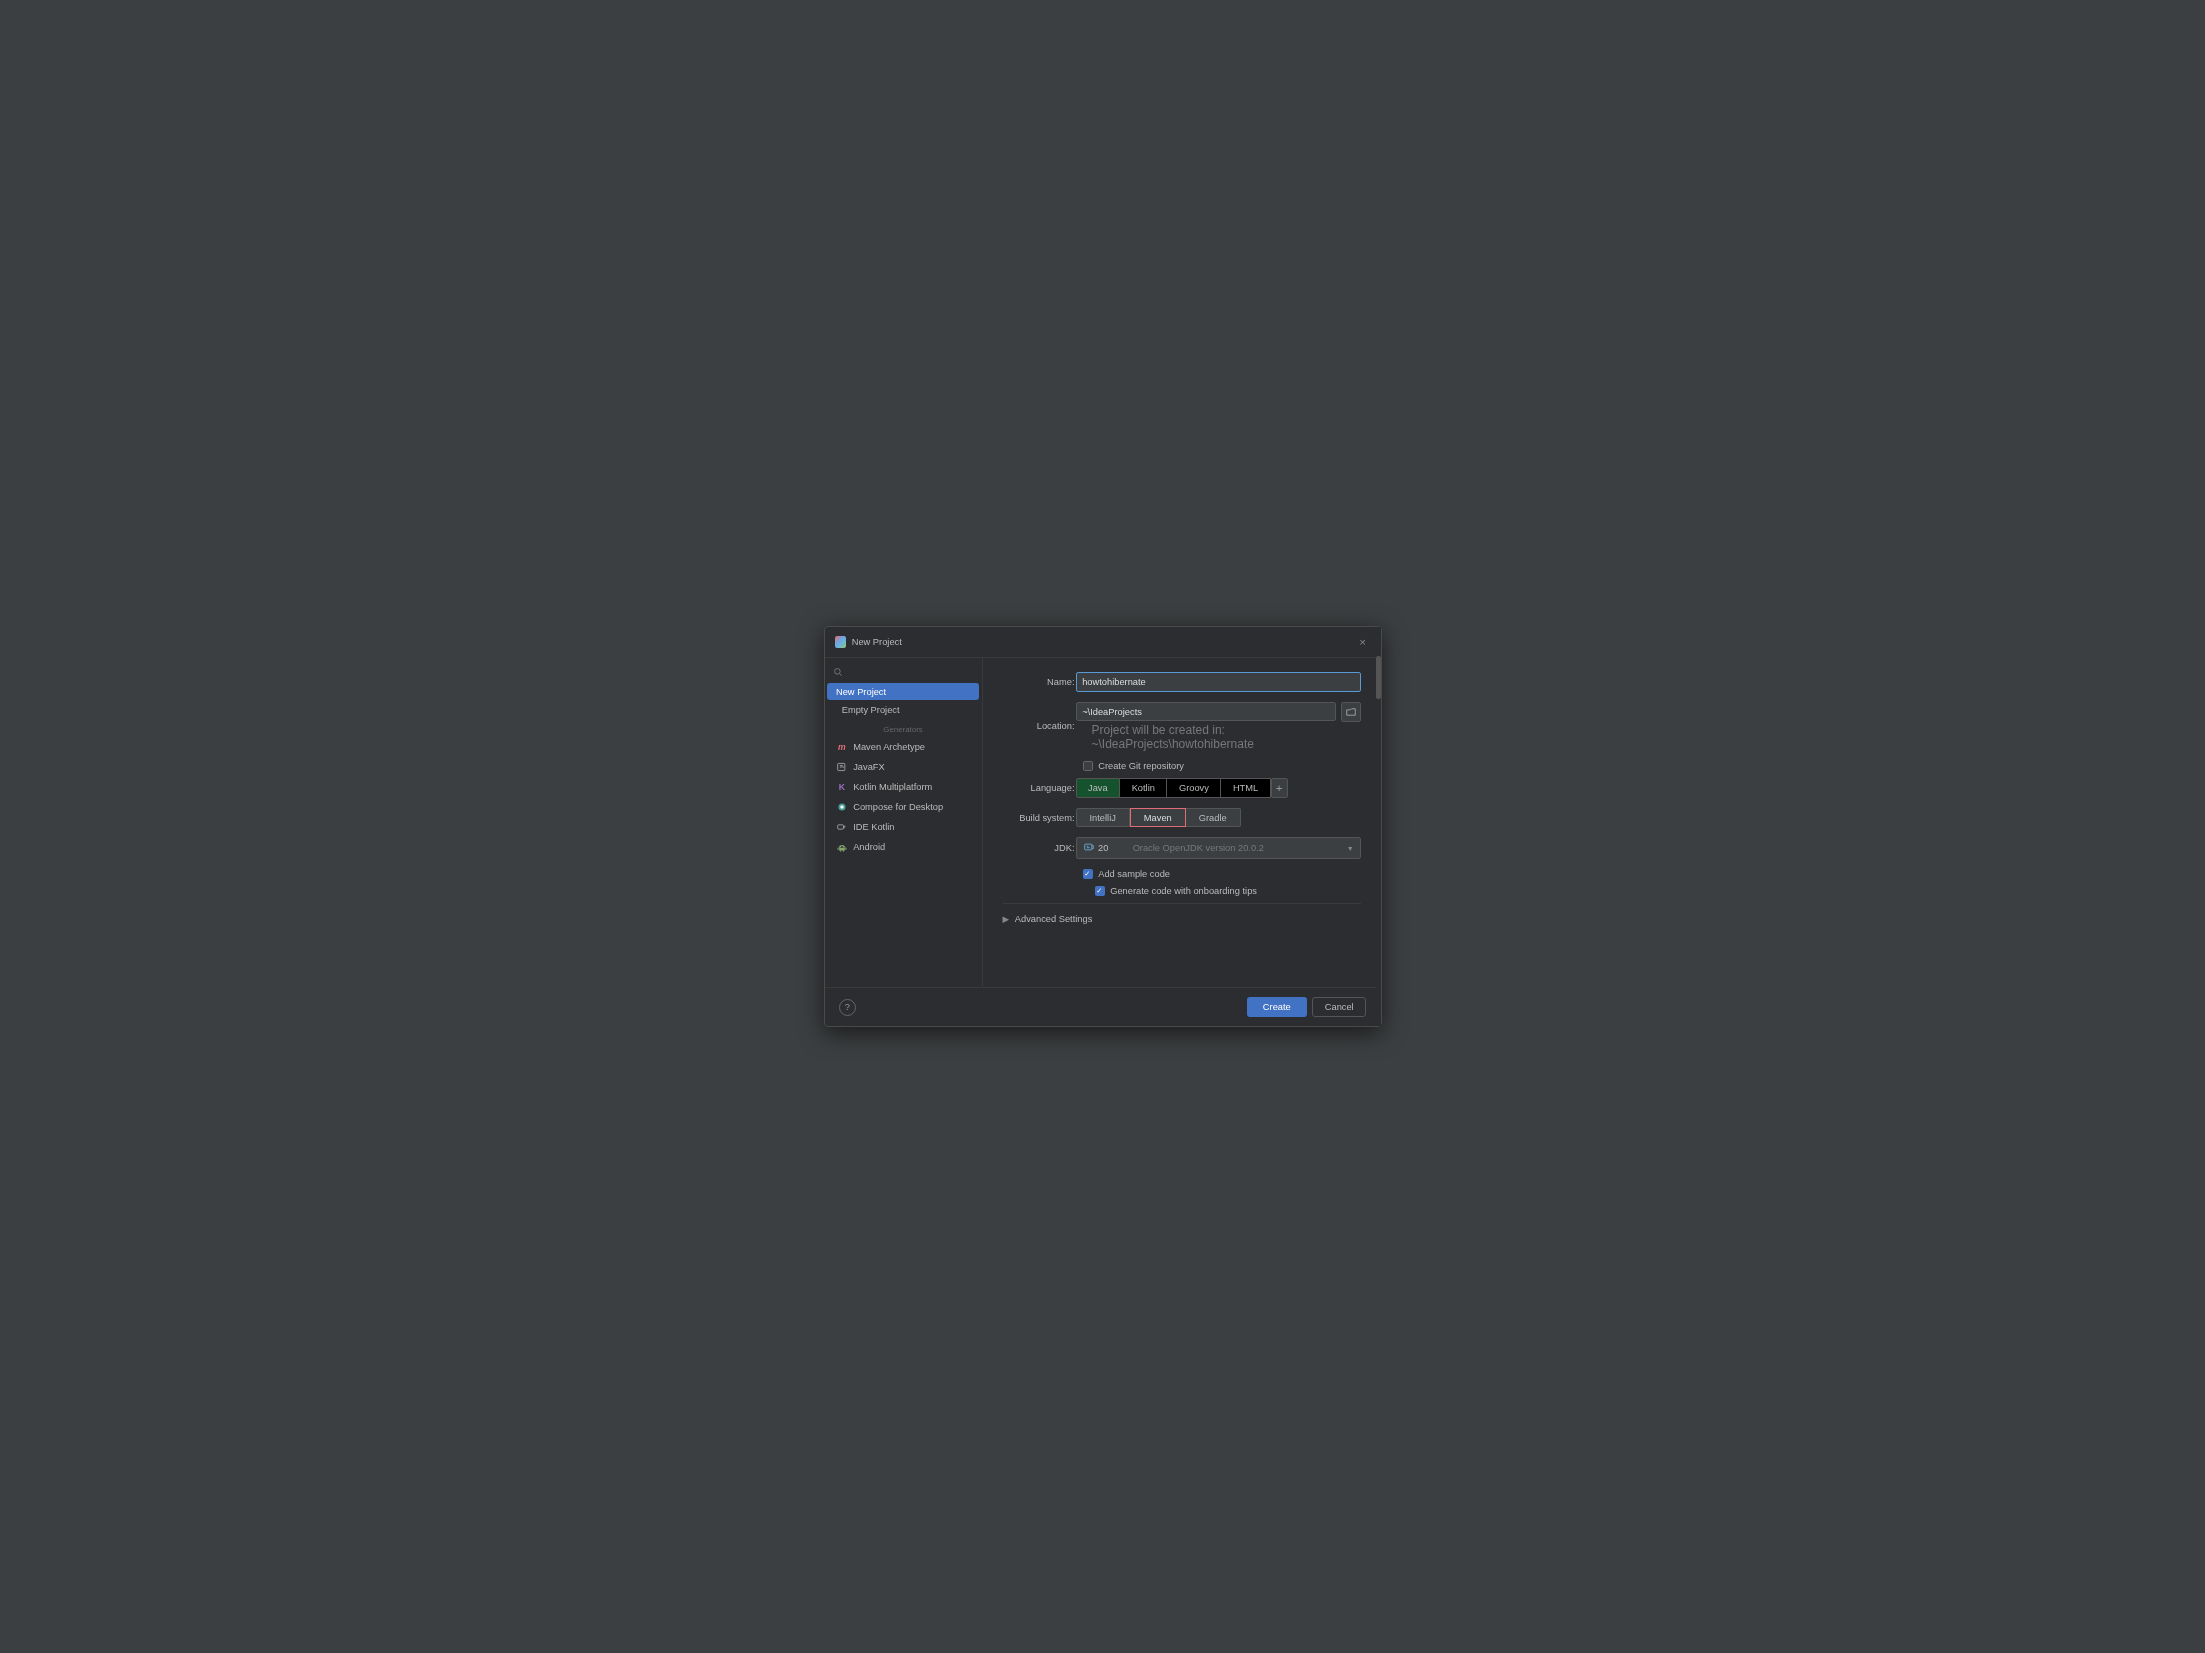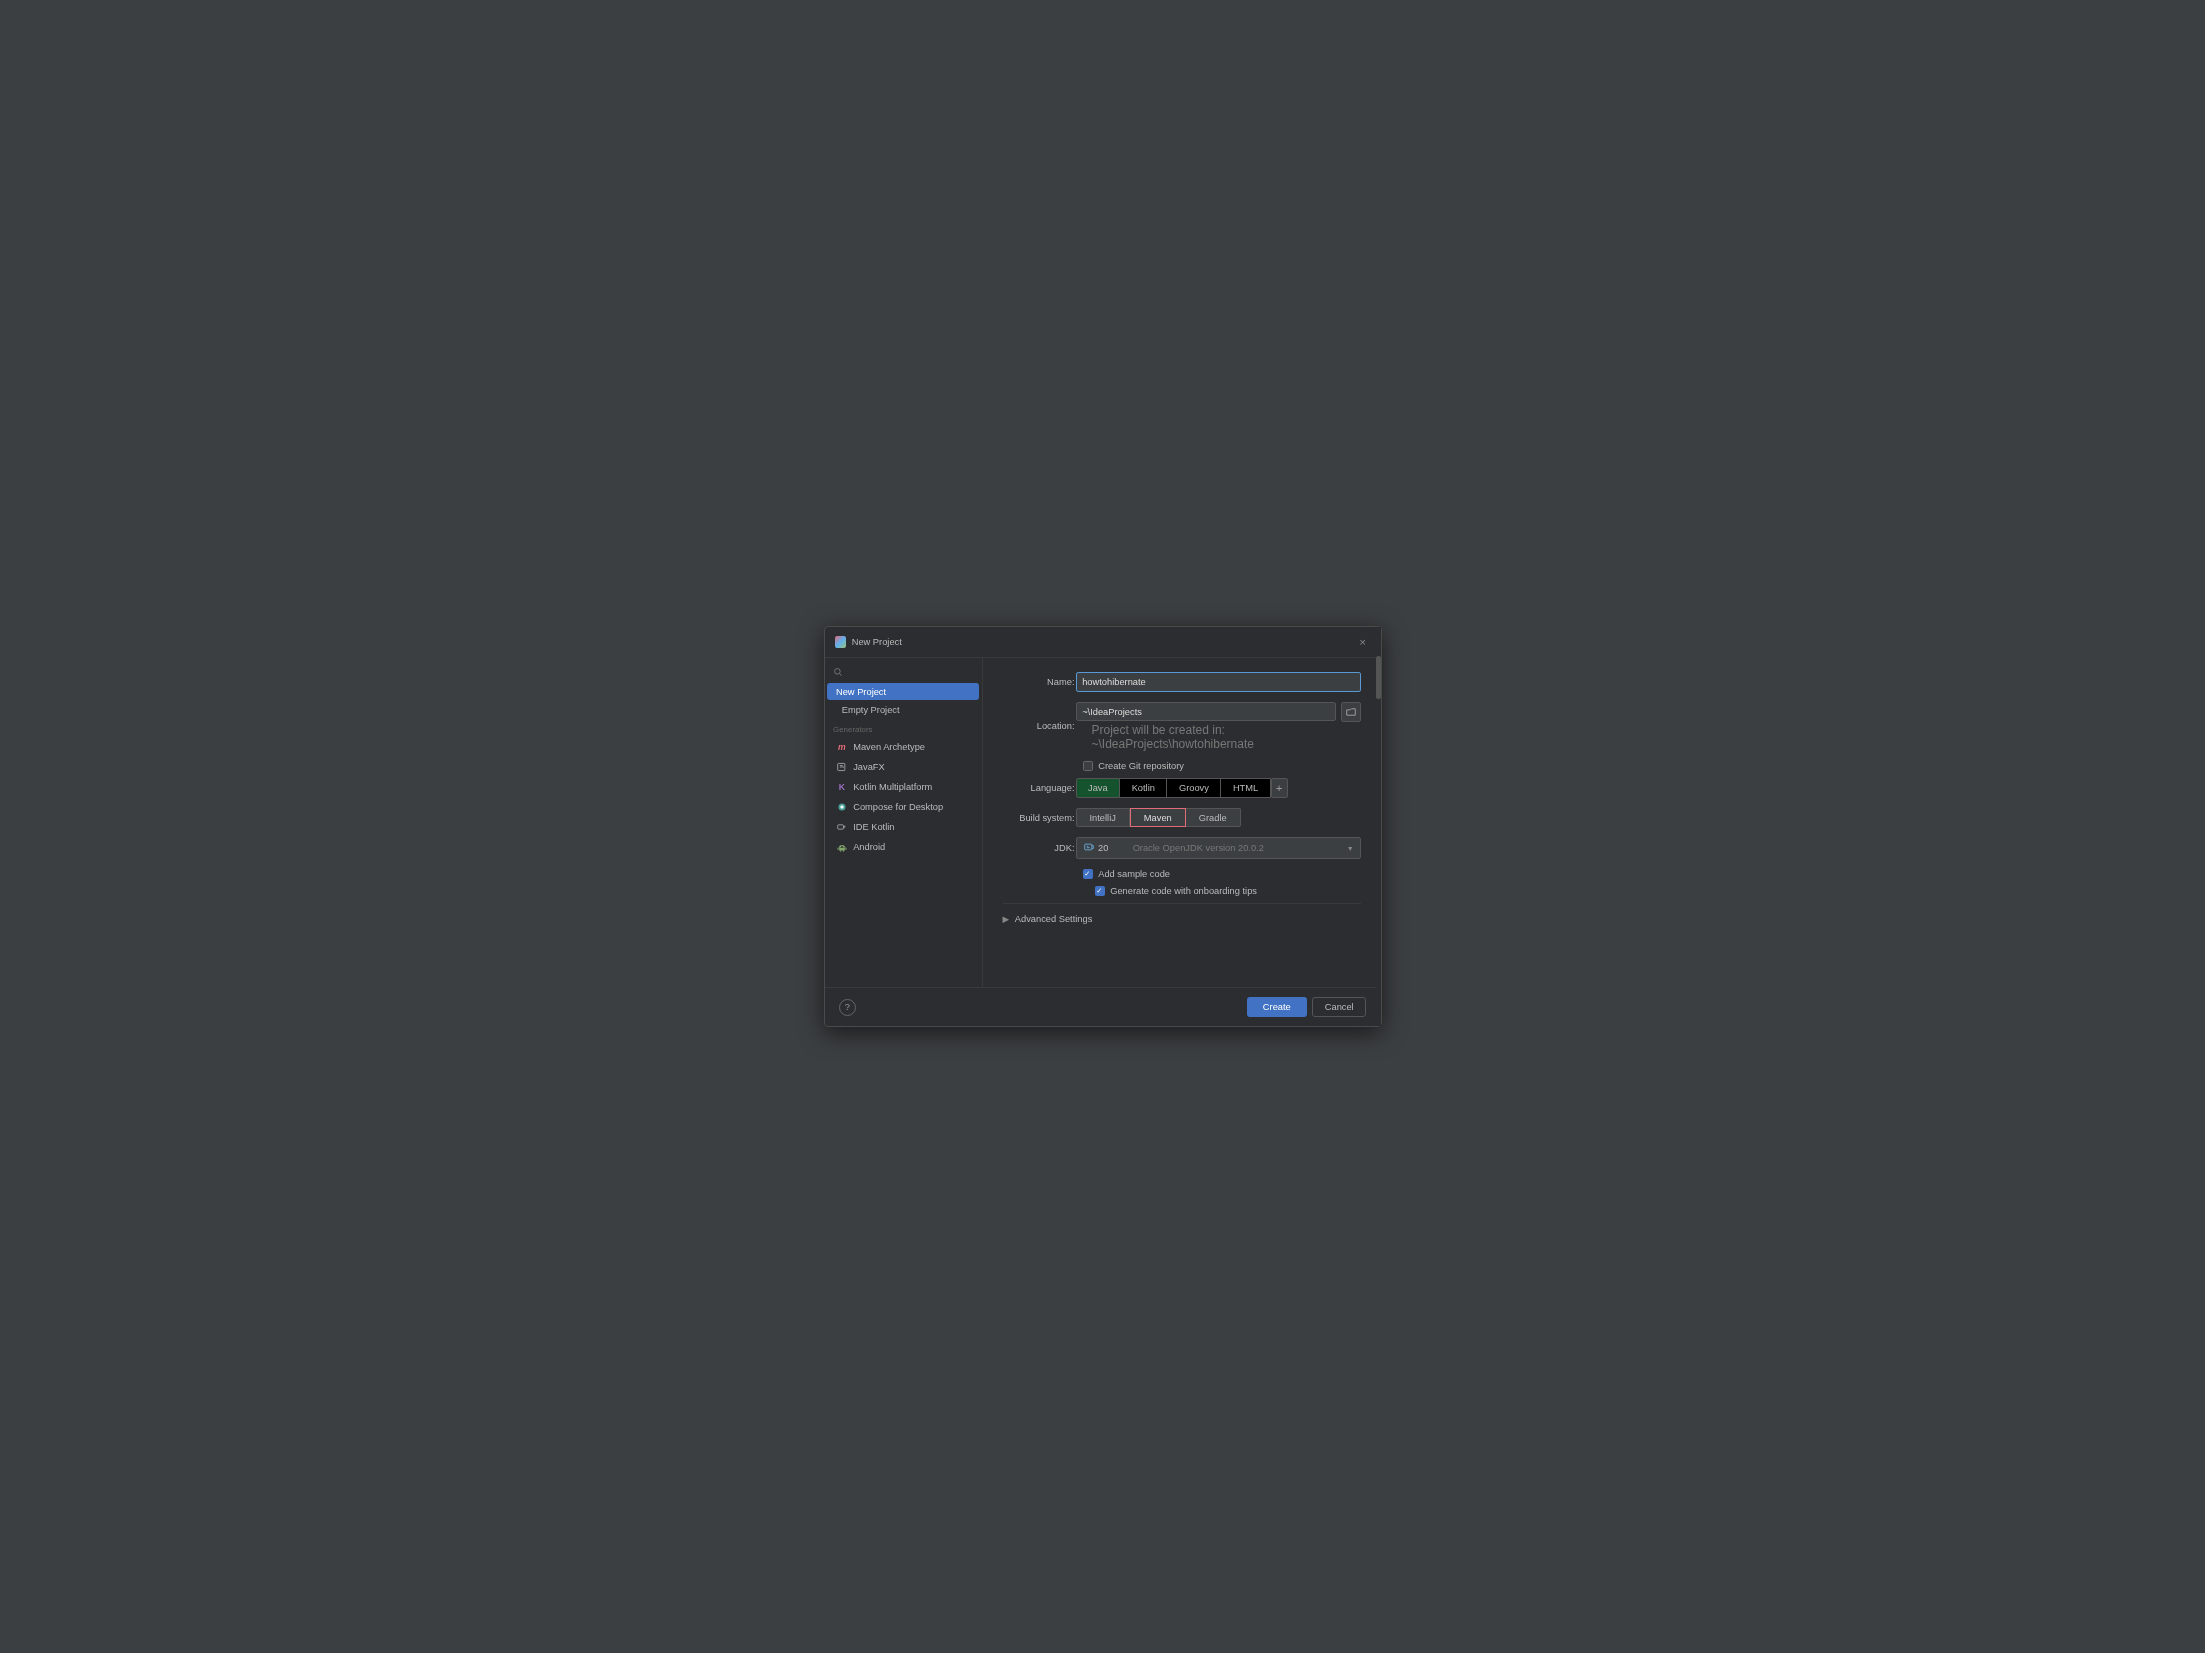--- a/index.html
+++ b/index.html
@@ -97,20 +97,21 @@
       color: #ffffff;
     }
     .sidebar-item.sub {
       padding-left: 14.3px;
     }
     .section-label {
       color: #666;
       font-size: 7.9px;
       padding: 5.7px 8.6px 2.9px;
       text-transform: none;
+      text-align: center;
     }
     .item-icon {
       width: 11.5px;
       height: 11.5px;
       display: inline-flex;
       align-items: center;
       justify-content: center;
       font-size: 8.6px;
       flex-shrink: 0;
     }

